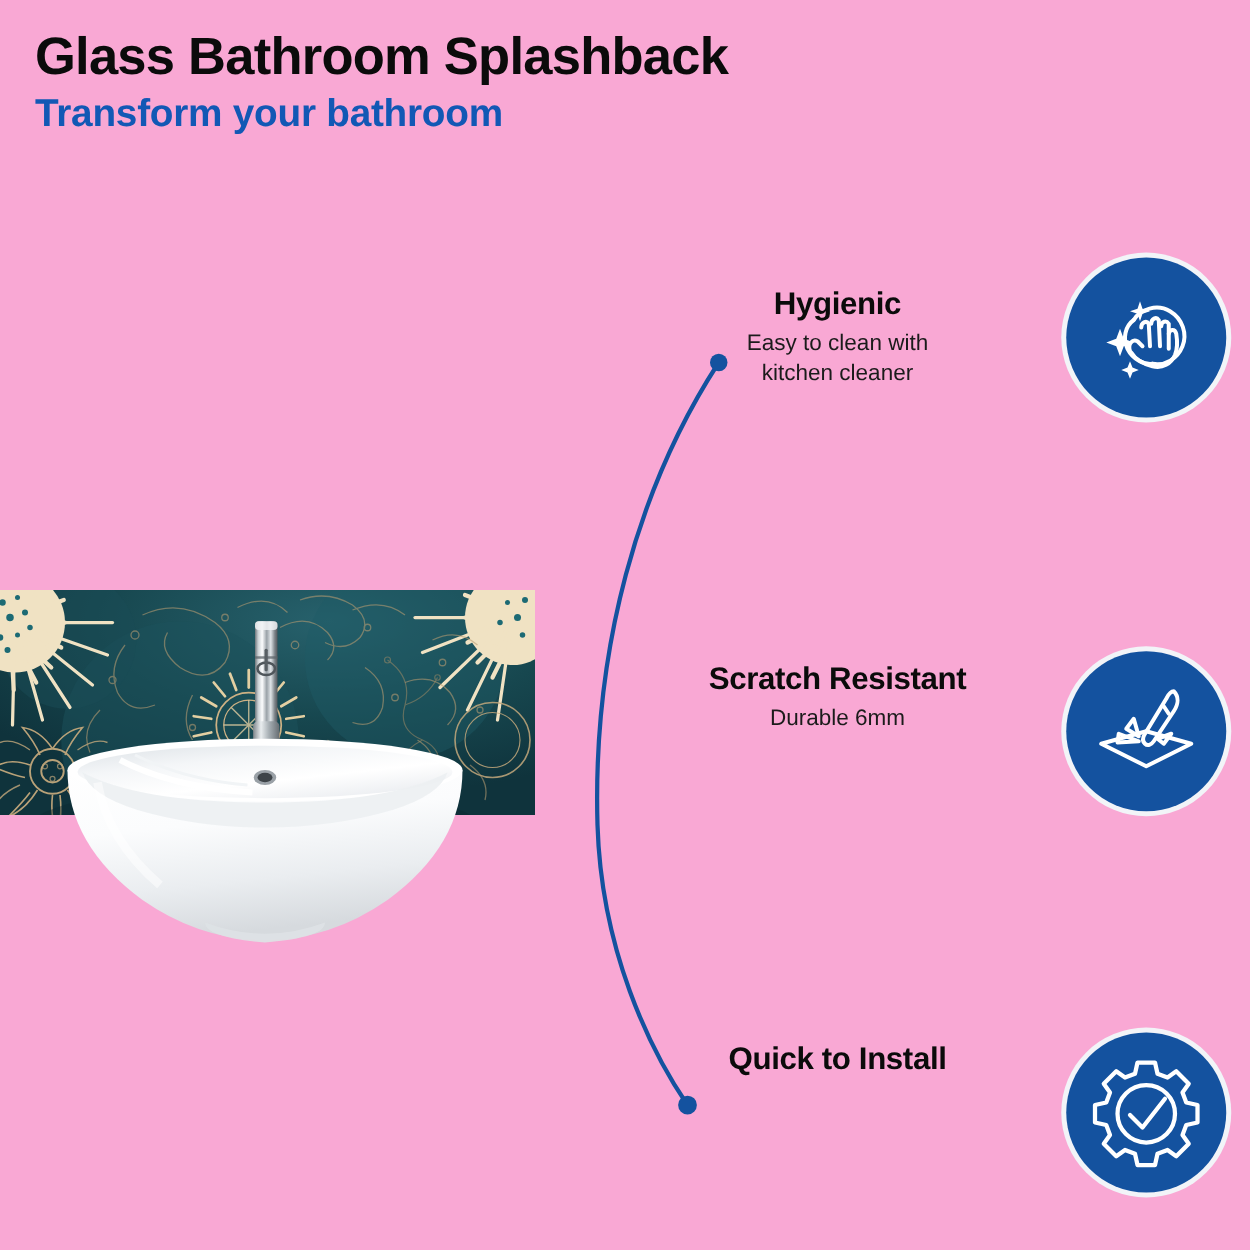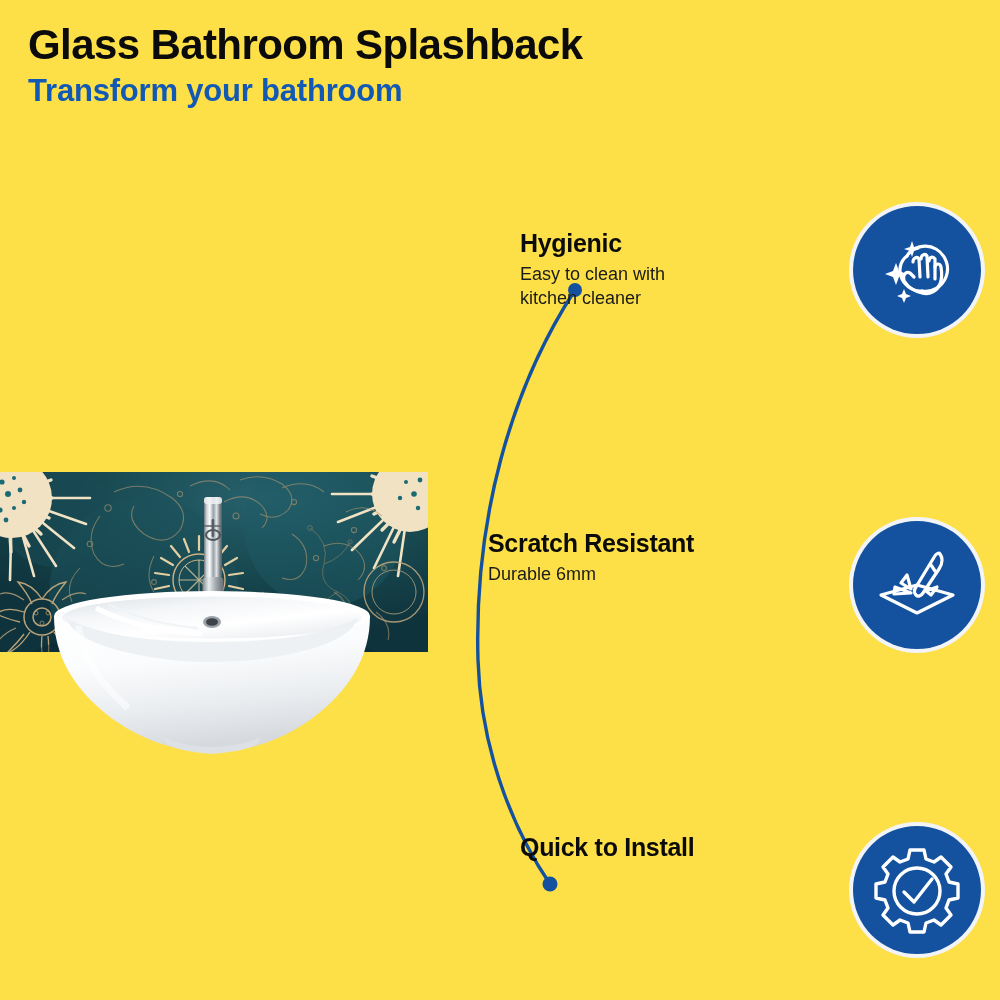--- a/index.html
+++ b/index.html
@@ -9,21 +9,21 @@
     background: #ffffff;
   }
   body {
     font-family: "Liberation Sans", sans-serif;
     -webkit-font-smoothing: antialiased;
   }
   #page {
     position: relative;
     width: 1000px;
     height: 1000px;
-    background: #fde047;
+    background: #f9a8d4;
     overflow: hidden;
   }
 
   
   #header {
     position: absolute;
     left: 28px;
     top: 22px;
     width: 820px;
   }
@@ -92,40 +92,40 @@
     width: 180px;
     height: 660px;
     overflow: visible;
   }
 
   
   .feature {
     position: absolute;
     left: 520px;
     width: 300px;
-    text-align: left;
+    text-align: center;
   }
   .feature-title {
     font-size: 25px;
     font-weight: 700;
     color: #0b0b0b;
     letter-spacing: -0.3px;
     line-height: 1.2;
     margin: 0;
     white-space: nowrap;
   }
   .feature-desc {
     font-size: 18px;
     font-weight: 400;
     color: #1b1b1b;
     line-height: 1.34;
     margin: 4px 0 0 0;
   }
   #feature-0 { top: 228px; }
-  #feature-1 { top: 528px; left: 488px; width: 320px; }
+  #feature-1 { top: 528px; left: 510px; width: 320px; }
   #feature-2 { top: 832px; }
 
   
   .icon-badge {
     position: absolute;
     width: 128px;
     height: 128px;
     border-radius: 50%;
     background: #14529f;
     box-shadow: 0 0 0 4px #f2f4f8;

